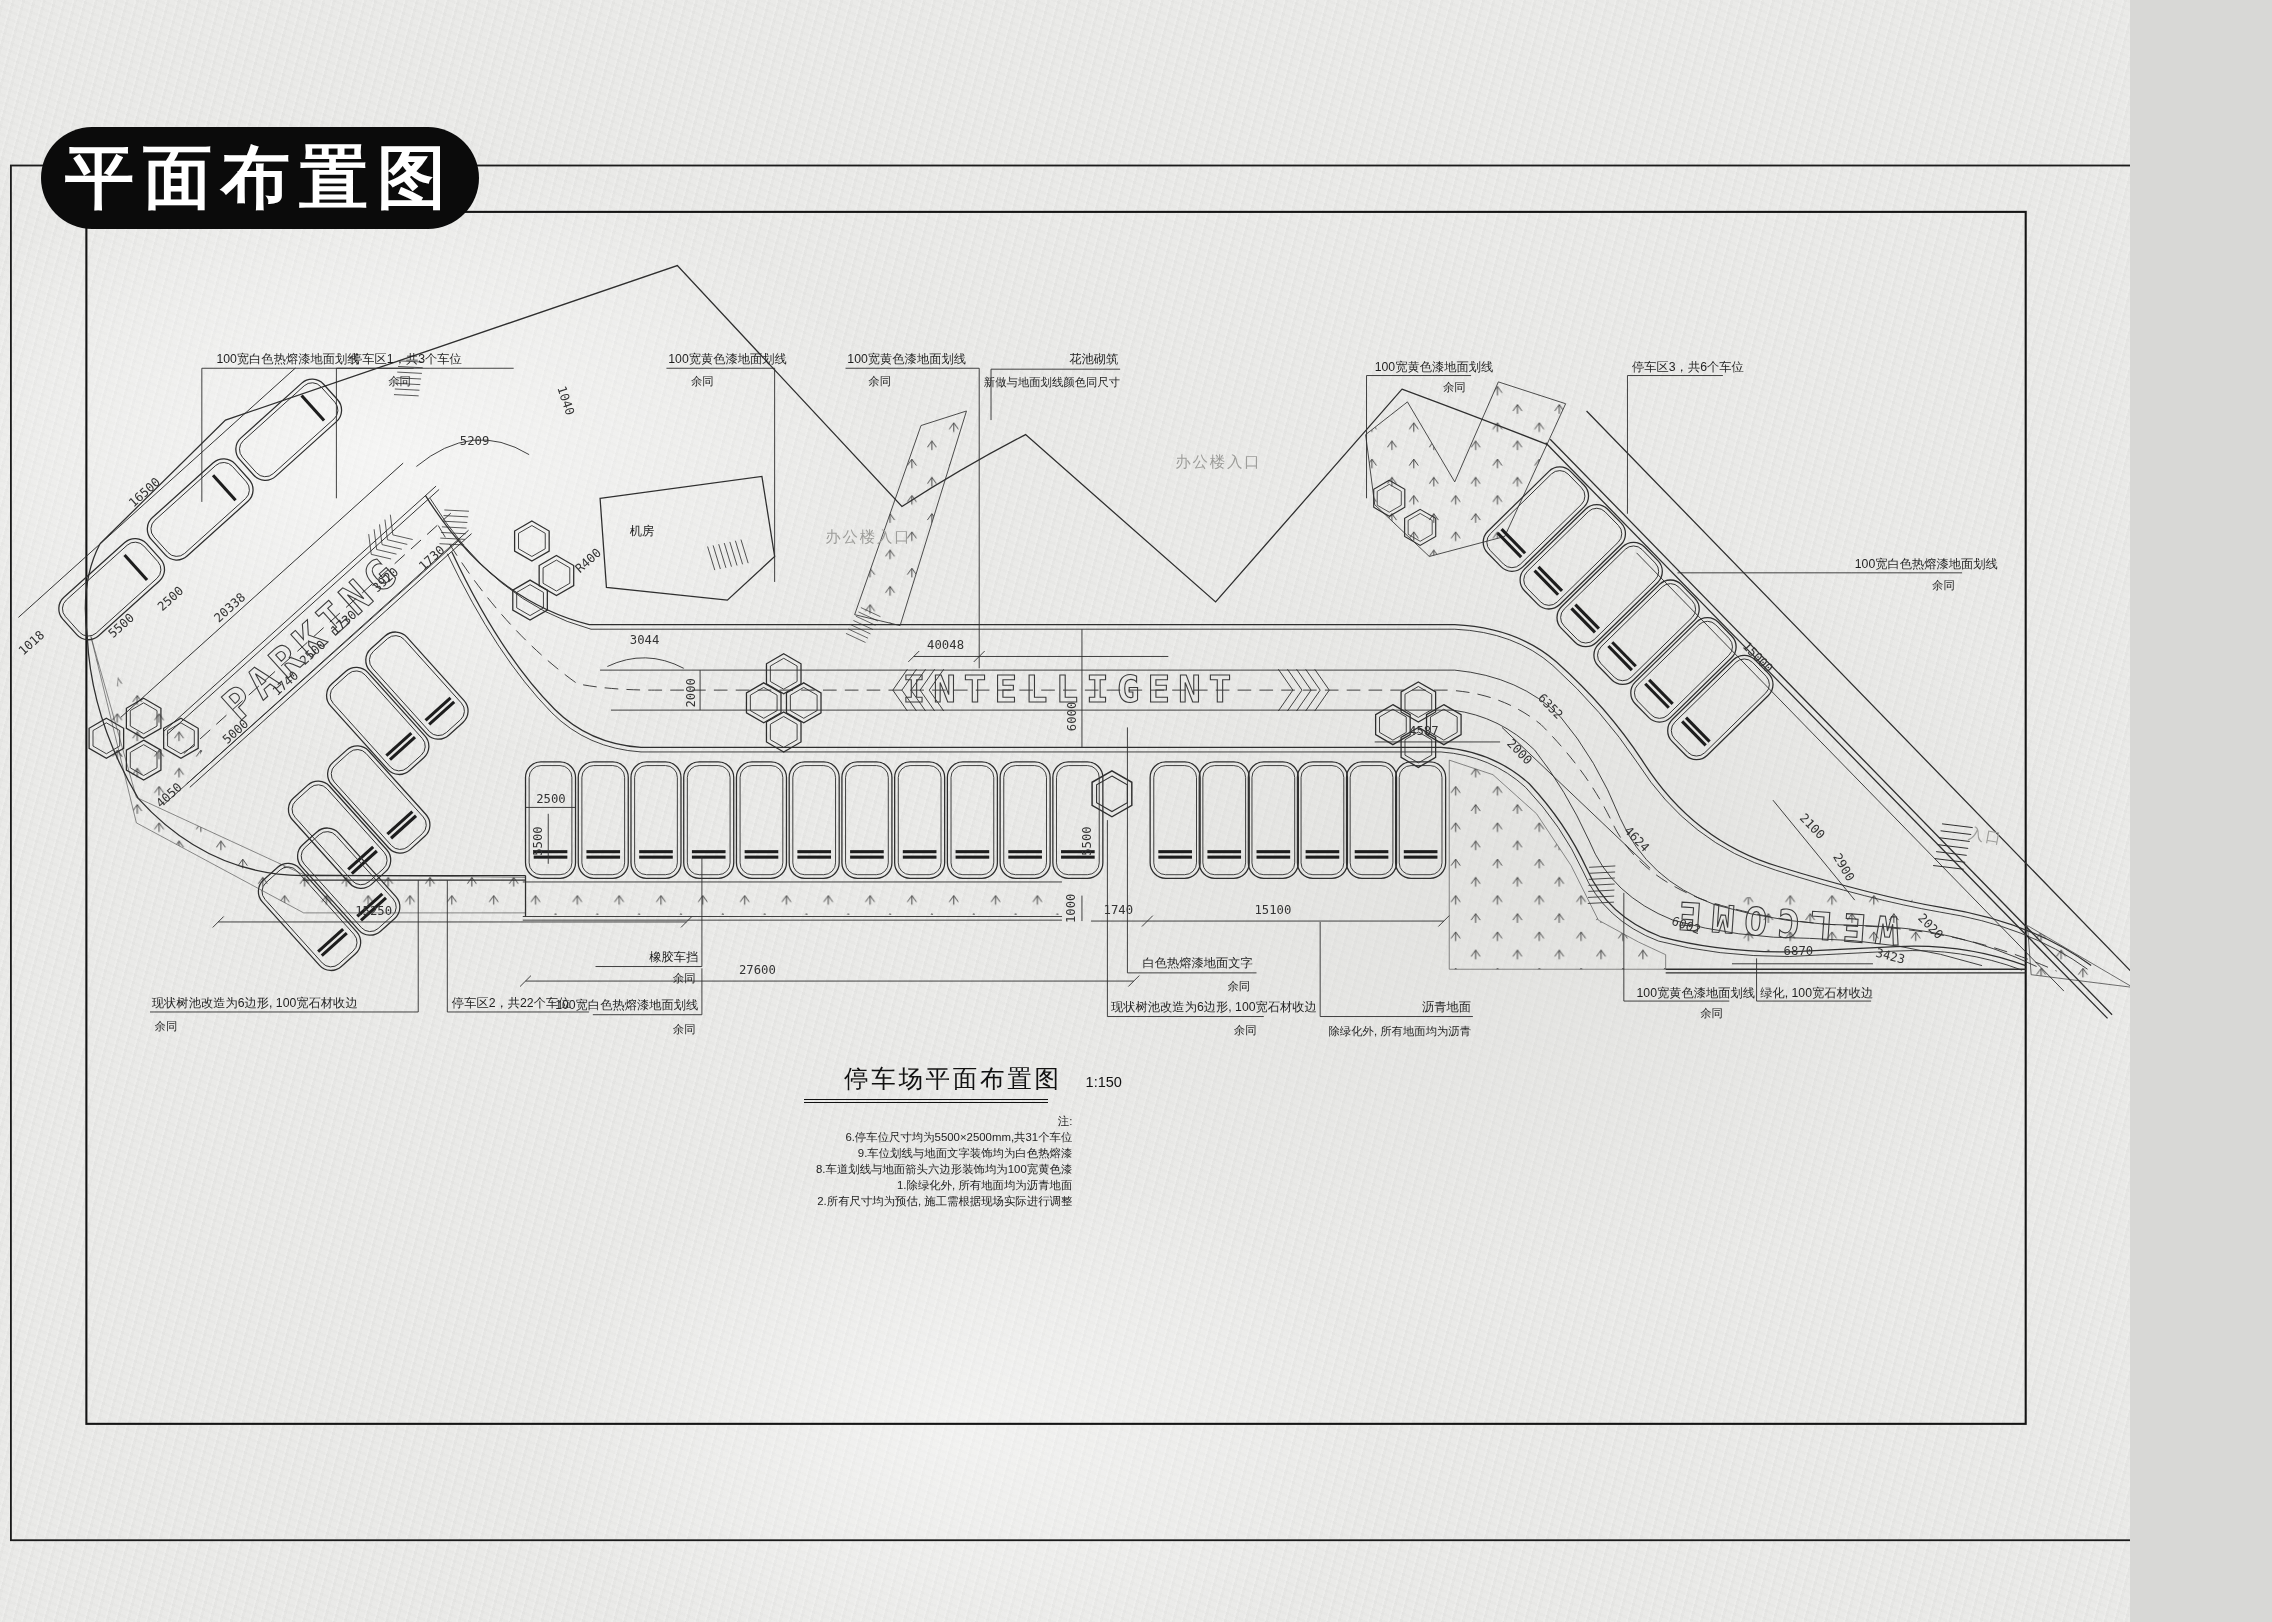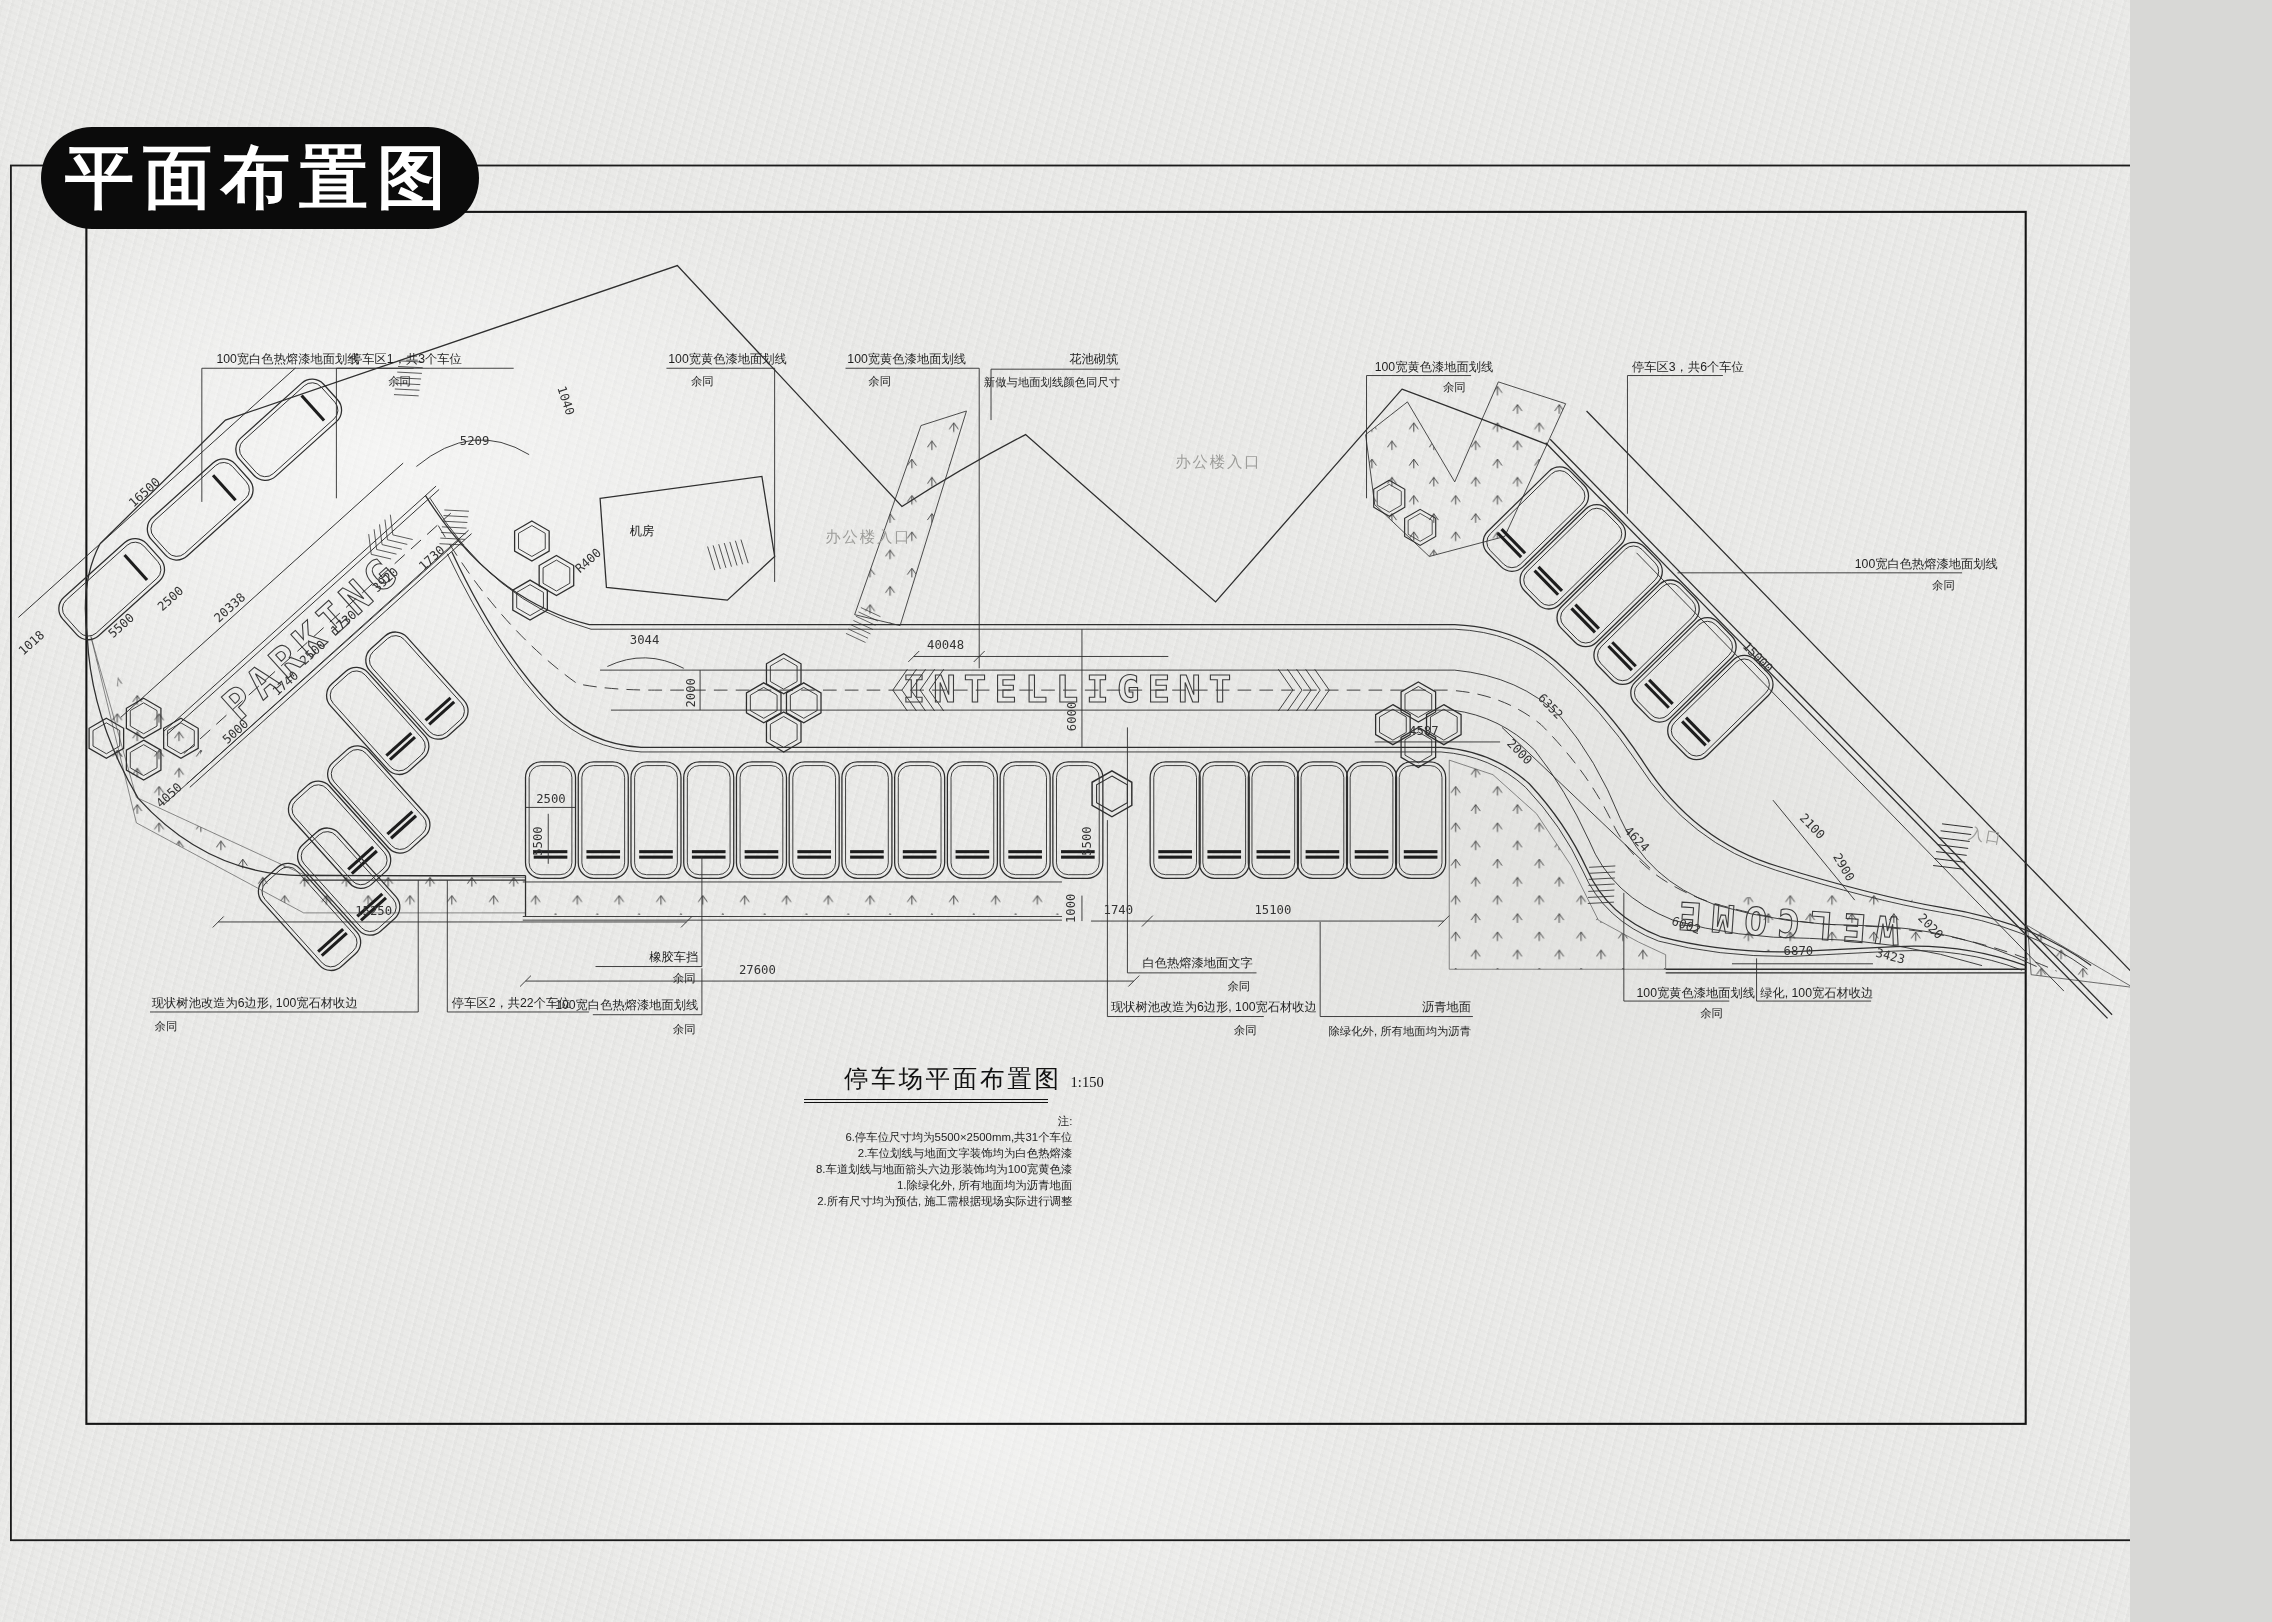--- a/index.html
+++ b/index.html
@@ -21,21 +21,21 @@
   .cn{font-family:"Liberation Sans",sans-serif;font-size:13.5px;fill:#1f1f1f;}
   .cnsm{font-family:"Liberation Sans",sans-serif;font-size:12.5px;fill:#1f1f1f;}
   .faint{fill:#9d9d9a;font-size:17px;letter-spacing:2px;}
   .rt{font-family:"DejaVu Sans Mono",monospace;font-weight:bold;fill:none;stroke:#3b3b3b;stroke-width:1.2;}
   .lead{stroke:#2f2f2f;stroke-width:1;fill:none;}
   .badge{position:absolute;left:41px;top:127px;width:438px;height:102px;background:#0b0b0b;
     border-radius:53px;display:flex;align-items:center;justify-content:center;z-index:3;}
   .badge span{color:#fff;font-size:69px;font-weight:bold;letter-spacing:9px;font-family:"Liberation Sans",sans-serif;}
   .titleblock{position:absolute;left:804px;top:1062px;z-index:2;}
   .titleblock .t1{font-size:24.5px;color:#111;letter-spacing:2.7px;font-family:"Liberation Serif",serif;margin-left:40px;}
-  .titleblock .t2{font-size:14.5px;color:#111;margin-left:9px;font-family:Liberation Serif, serif;}
+  .titleblock .t2{font-size:14.5px;color:#111;margin-left:24px;font-family:Liberation Sans, sans-serif;}
   .tb-underline{width:244px;border-top:1.8px solid #111;border-bottom:0.9px solid #111;height:2.7px;margin-top:3.6px;}
   .notes{position:absolute;left:816px;top:1113px;z-index:2;color:#222;}
   .notes div{font-size:11.4px;line-height:16px;font-family:"Liberation Sans",sans-serif;}
 </style>
 </head>
 <body>
 
 <div class="page">
 
   <div class="badge">
@@ -327,20 +327,20 @@
   </svg>
 
   <div class="titleblock">
     <span class="t1">停车场平面布置图</span><span class="t2">1:150</span>
     <div class="tb-underline"></div>
   </div>
 
   <div class="notes">
     <div>注:</div>
     <div>6.停车位尺寸均为5500×2500mm,共31个车位</div>
-    <div>2.车位划线与地面文字装饰均为白色热熔漆</div>
+    <div>9.车位划线与地面文字装饰均为白色热熔漆</div>
     <div>8.车道划线与地面箭头六边形装饰均为100宽黄色漆</div>
     <div>1.除绿化外, 所有地面均为沥青地面</div>
     <div>2.所有尺寸均为预估, 施工需根据现场实际进行调整</div>
   </div>
 
 </div>
 
 
 </body></html>

